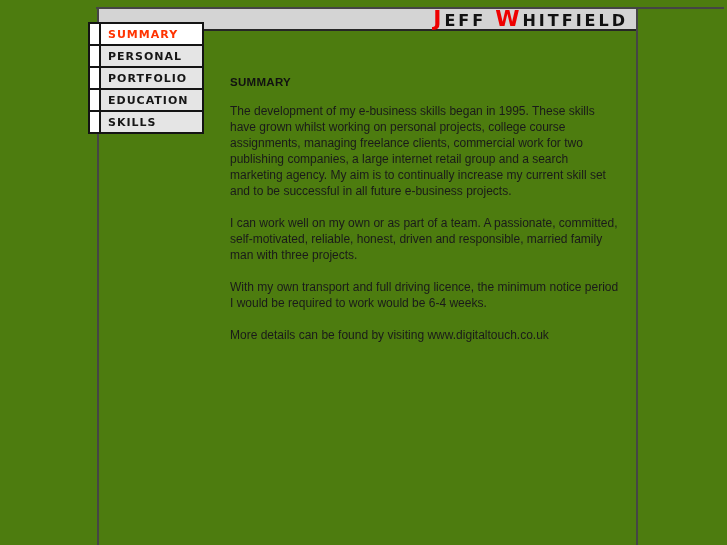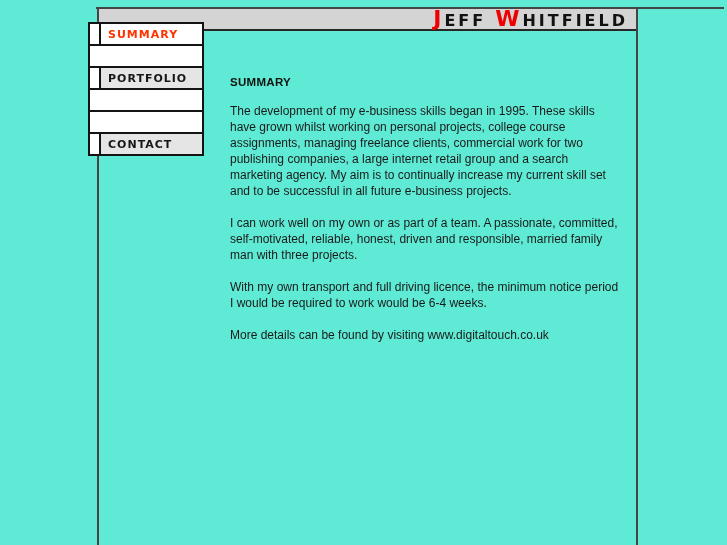--- a/index.html
+++ b/index.html
@@ -5,21 +5,21 @@
   html, body {
     margin: 0;
     padding: 0;
     background: #ffffff;
     font-family: "Liberation Sans", sans-serif;
   }
   .page {
     position: relative;
     width: 727px;
     height: 545px;
-    background: #5eead4;
+    background: #4d7c0f;
     overflow: hidden;
   }
 
   
   .line-top {
     position: absolute;
     left: 96px; top: 7px;
     width: 628px; height: 2px;
     background: var(--line_gray, #454545);
   }
@@ -139,34 +139,33 @@
     <h1 class="title"><span class="initial">J</span><span>EFF</span><span class="second-word initial">W</span><span>HITFIELD</span></h1>
   </header>
 
   <nav class="menu">
     <div class="menu-row active">
       <span class="menu-gutter"></span>
       <span class="menu-cell">SUMMARY</span>
     </div>
     <div class="menu-row">
       <span class="menu-gutter"></span>
+      <span class="menu-cell">PERSONAL</span>
     </div>
     <div class="menu-row">
       <span class="menu-gutter"></span>
       <span class="menu-cell">PORTFOLIO</span>
     </div>
     <div class="menu-row">
       <span class="menu-gutter"></span>
+      <span class="menu-cell">EDUCATION</span>
     </div>
     <div class="menu-row">
       <span class="menu-gutter"></span>
-    </div>
-    <div class="menu-row">
-      <span class="menu-gutter"></span>
-      <span class="menu-cell">CONTACT</span>
+      <span class="menu-cell">SKILLS</span>
     </div>
   </nav>
 
   <main class="content">
     <h2>SUMMARY</h2>
     <p>The development of my e-business skills began in 1995. These skills have grown whilst working on personal projects, college course assignments, managing freelance clients, commercial work for two publishing companies, a large internet retail group and a search marketing agency. My aim is to continually increase my current skill set and to be successful in all future e-business projects.</p>
     <p>I can work well on my own or as part of a team. A passionate, committed, self-motivated, reliable, honest, driven and responsible, married family man with three projects.</p>
     <p>With my own transport and full driving licence, the minimum notice period I would be required to work would be 6-4 weeks.</p>
     <p>More details can be found by visiting www.digitaltouch.co.uk</p>
   </main>

